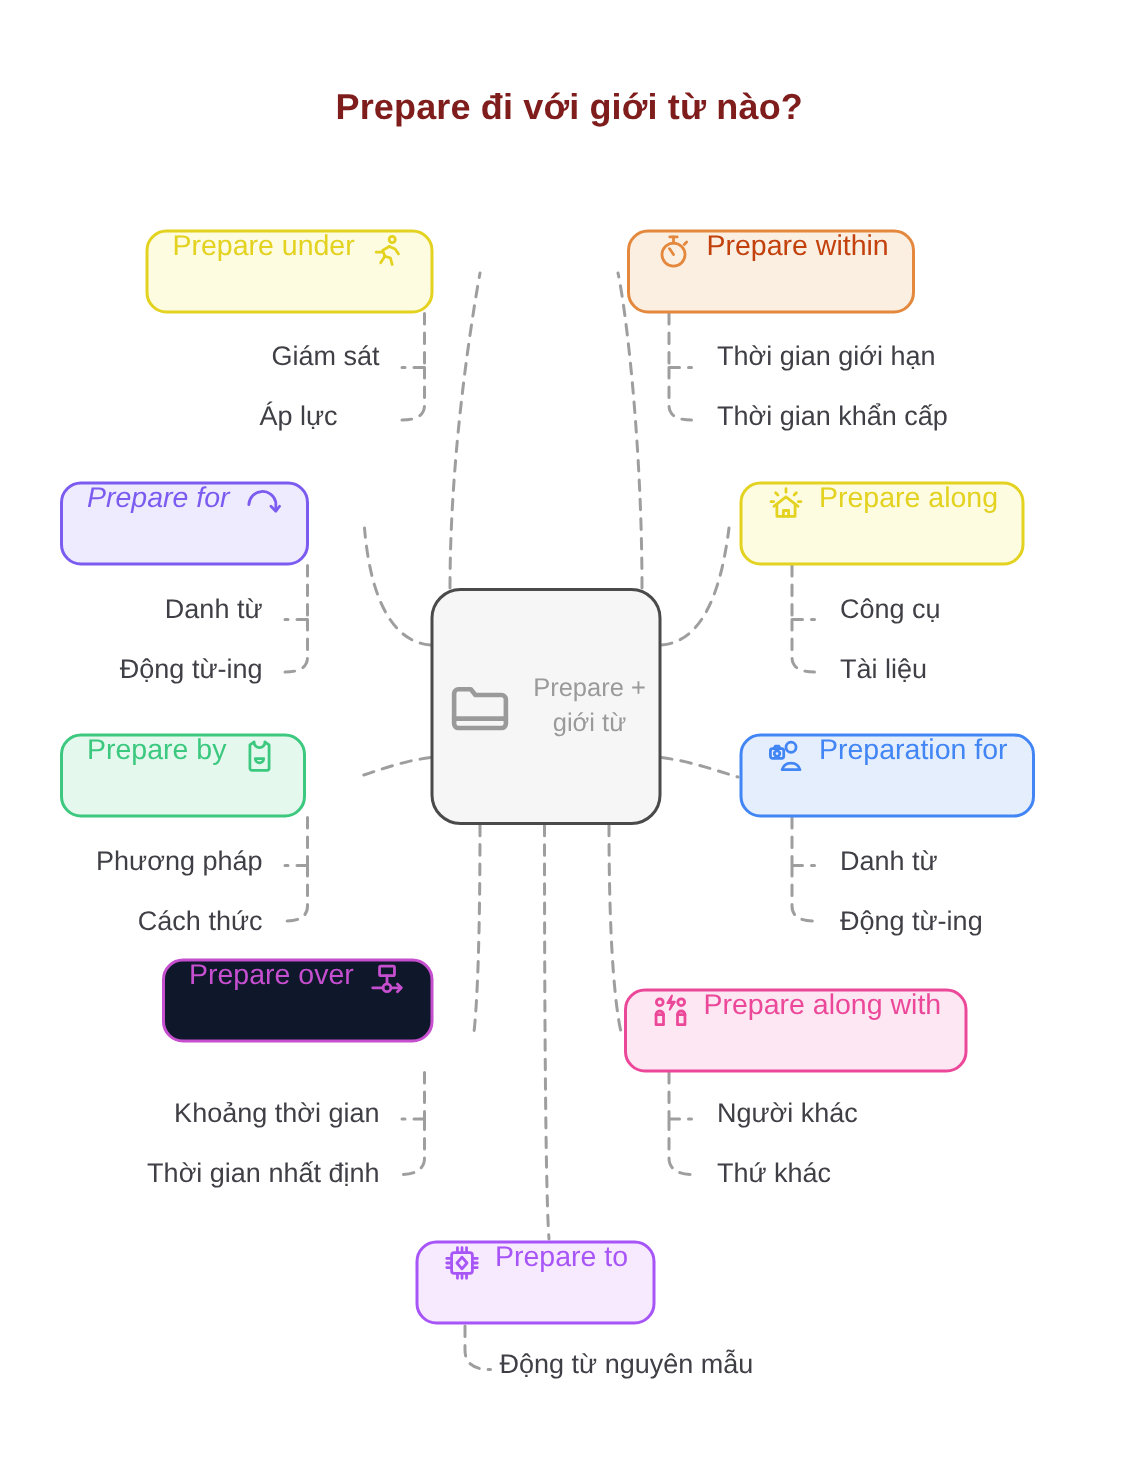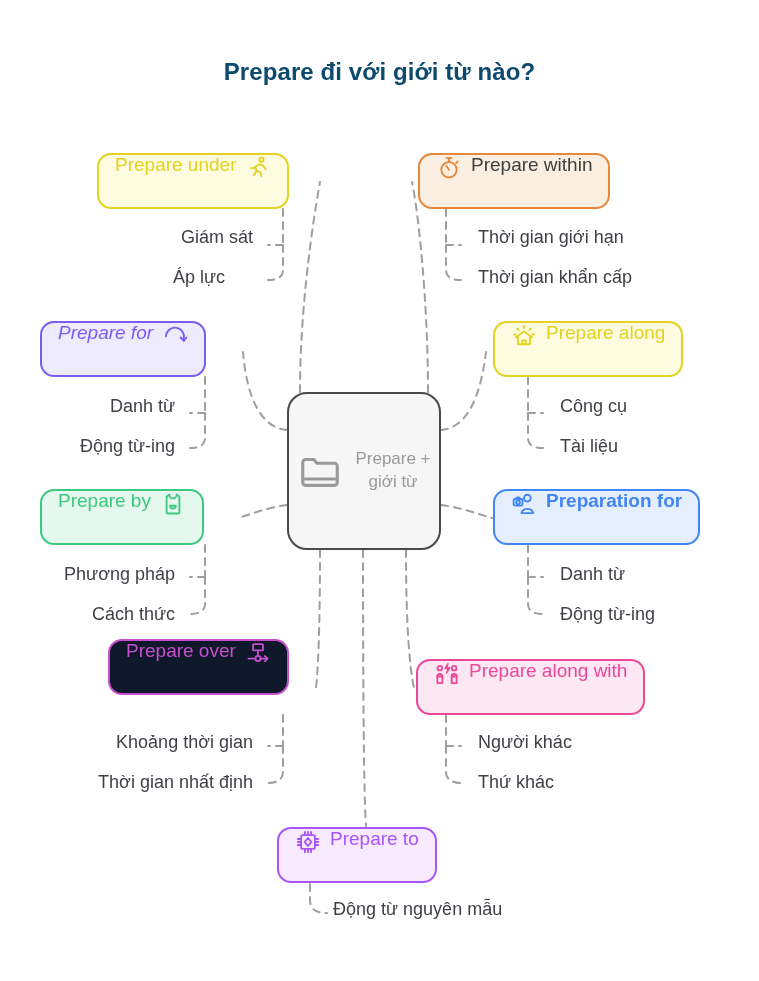--- a/index.html
+++ b/index.html
@@ -19,21 +19,21 @@
 
   
   #title {
     position: absolute;
     left: 0;
     top: 58px;
     width: 759px;
     text-align: center;
     font-size: 24px;
     font-weight: bold;
-    color: #0c4a6e;
+    color: #7f1d1d;
     letter-spacing: 0.1px;
   }
 
   
   #links {
     position: absolute;
     left: 0; top: 0;
     width: 759px; height: 981px;
     pointer-events: none;
   }
@@ -166,21 +166,21 @@
         <path d="M13.4 8.6 17 10.1l2.1 3.1"></path>
         <path d="M10.7 14.6 8.1 18.6"></path>
         <path d="M10.7 14.6l3.4 1.1 1.1 4"></path>
         <path d="M5.4 12.1h3.1"></path>
       </svg>
     </span>
   </div>
   <div class="sub r" style="right:506px; top:227px;">Giám sát</div>
   <div class="sub r" style="right:534px; top:267px;margin-left:8px;">Áp lực</div>
 
-  <div class="node" style="left:418px; top:153px; background:#FBEFE2; border-color:#E3883C; color:#404040;">
+  <div class="node" style="left:418px; top:153px; background:#FBEFE2; border-color:#E3883C; color:#c2410c;">
     <span class="ico">
       <svg viewBox="0 0 24 24" fill="none" stroke="#E3883C" stroke-width="1.7" stroke-linecap="round" stroke-linejoin="round">
         <circle cx="12" cy="13.6" r="7.1"></circle>
         <path d="M9.7 2.7h4.6"></path>
         <path d="M12 2.7v3.8"></path>
         <path d="M18.6 7.4 20.1 5.9"></path>
         <path d="M12 13.6 9.5 9.9"></path>
       </svg>
     </span>
     <span class="lbl">Prepare within</span>
@@ -224,21 +224,21 @@
       <svg viewBox="0 0 24 24" fill="none" stroke="#3CC97F" stroke-width="1.7" stroke-linecap="round" stroke-linejoin="round">
         <path d="M8.6 3.4 6.1 5.1v14.4a1.3 1.3 0 0 0 1.3 1.3h9.2a1.3 1.3 0 0 0 1.3-1.3V5.1l-2.5-1.7"></path>
         <path d="M8.6 3.4a3.4 3.4 0 0 0 6.8 0"></path>
         <path d="M9.4 13.6a2.6 2.6 0 0 0 5.2 0z"></path>
       </svg>
     </span>
   </div>
   <div class="sub r" style="right:584px; top:564px;">Phương pháp</div>
   <div class="sub r" style="right:584px; top:604px;">Cách thức</div>
 
-  <div class="node" style="left:493px; top:489px; background:#E5EEFD; border-color:#4285F4; color:#4285F4;font-weight:bold;">
+  <div class="node" style="left:493px; top:489px; background:#E5EEFD; border-color:#4285F4; color:#4285F4;">
     <span class="ico">
       <svg viewBox="0 0 24 24" fill="none" stroke="#4285F4" stroke-width="1.7" stroke-linecap="round" stroke-linejoin="round">
         <circle cx="15.1" cy="6.6" r="3.1"></circle>
         <path d="M9.6 20.4a5.8 5.8 0 0 1 11 0z"></path>
         <rect x="2.4" y="7.4" width="8.2" height="6.1" rx="1.3"></rect>
         <circle cx="6.5" cy="10.5" r="1.7"></circle>
         <path d="M4.6 7.4l.8-1.4h2.2l.8 1.4"></path>
       </svg>
     </span>
     <span class="lbl">Preparation for</span>

